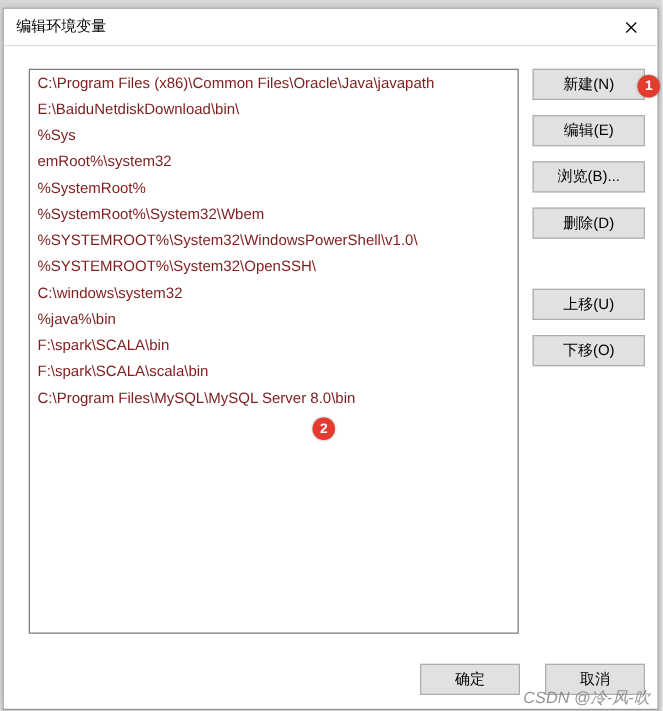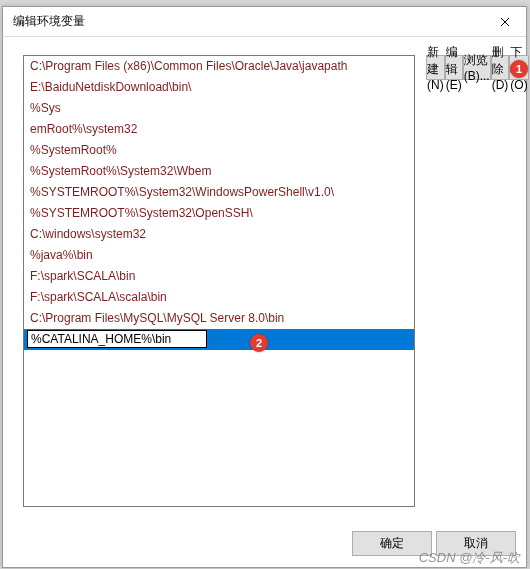--- a/index.html
+++ b/index.html
@@ -84,20 +84,21 @@
       line-height: 16px;
       font-family: inherit;
       width: 180px;
     }
     .side-buttons {
       position: absolute;
       right: 10px;
       top: 18px;
       width: 90px;
       display: flex;
+      flex-direction: column;
     }
     .btn {
       height: 25px;
       background: #e1e1e1;
       border: 1px solid #adadad;
       font-size: 12px;
       color: #000;
       cursor: pointer;
       display: flex;
       align-items: center;
@@ -107,21 +108,21 @@
     .gap-small { margin-bottom: 12px; }
     .gap-large { margin-bottom: 40px; }
     .bottom-bar {
       position: absolute;
       left: 0; right: 0; bottom: 0;
       height: 48px;
       display: flex;
       align-items: center;
       justify-content: flex-end;
       padding-right: 10px;
-      gap: 4px;
+      gap: 20px;
     }
     .bottom-bar .btn { width: 80px; margin-bottom: 0; }
     .annot {
       position: absolute;
       width: 18px; height: 18px;
       border-radius: 50%;
       background: #e43b2e;
       color: #fff;
       font-size: 11px;
       display: flex;
@@ -166,30 +167,28 @@
       <div class="list-item">emRoot%\system32</div>
       <div class="list-item">%SystemRoot%</div>
       <div class="list-item">%SystemRoot%\System32\Wbem</div>
       <div class="list-item">%SYSTEMROOT%\System32\WindowsPowerShell\v1.0\</div>
       <div class="list-item">%SYSTEMROOT%\System32\OpenSSH\</div>
       <div class="list-item">C:\windows\system32</div>
       <div class="list-item">%java%\bin</div>
       <div class="list-item">F:\spark\SCALA\bin</div>
       <div class="list-item">F:\spark\SCALA\scala\bin</div>
       <div class="list-item">C:\Program Files\MySQL\MySQL Server 8.0\bin</div>
-      <div class="list-item selected">
-        <input class="inline-edit" value="%CATALINA_HOME%\bin" style="">
-      </div>
     </div>
 
     <div class="side-buttons">
       <div class="btn gap-small">新建(N)</div>
       <div class="btn gap-small">编辑(E)</div>
       <div class="btn gap-small">浏览(B)...</div>
       <div class="btn gap-large">删除(D)</div>
+      <div class="btn gap-small">上移(U)</div>
       <div class="btn gap-large">下移(O)</div>
     </div>
 
   </div>
 
   <div class="bottom-bar">
     <div class="btn">确定</div>
     <div class="btn">取消</div>
   </div>
 

